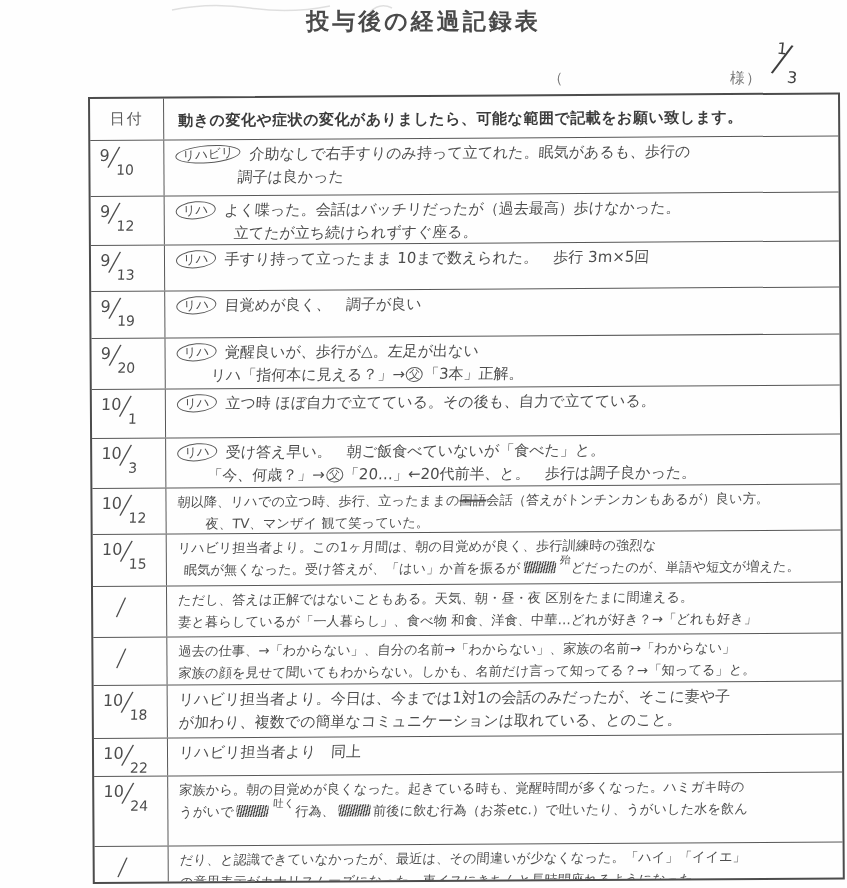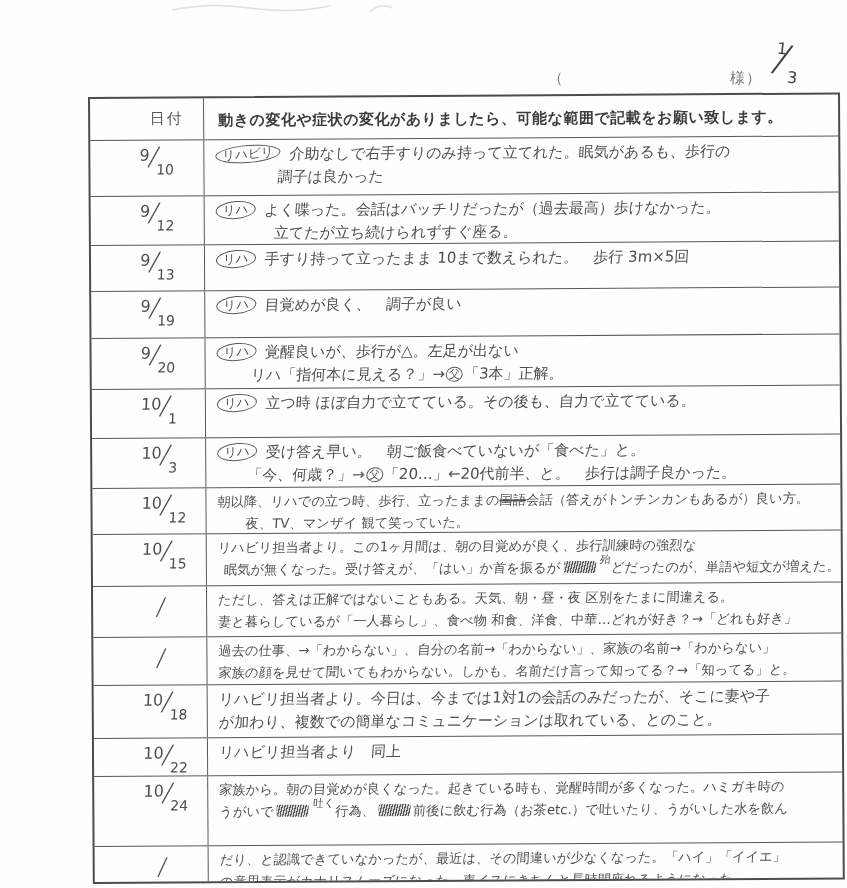--- a/index.html
+++ b/index.html
@@ -28,21 +28,21 @@
   .artifact{position:absolute;top:0;left:170px;opacity:.22;}
   
   .table{
     position:absolute;left:88px;top:97px;width:752px;height:787px;
     border:2px solid #4c4c4c;box-sizing:border-box;
     transform:rotate(-0.35deg);transform-origin:left top;
     display:flex;flex-direction:column;background:transparent;
   }
   .trow{display:flex;box-sizing:border-box;border-top:1.5px solid #585858;flex:none;}
   .trow.first{border-top:none;}
-  .cell-date{width:73px;flex:none;border-right:1.5px solid #585858;position:relative;color:#4d4d4d;padding-left:40px;}
+  .cell-date{width:73px;flex:none;border-right:1.5px solid #585858;position:relative;color:#4d4d4d;}
   .cell-note{flex:1;padding:3px 6px 0 11px;overflow:hidden;}
   
   .thead .cell-date{display:flex;align-items:center;justify-content:center;font-size:15px;color:#595959;letter-spacing:2px;}
   .thead .cell-note{display:flex;align-items:center;font-weight:bold;font-size:15px;color:#3c3c3c;letter-spacing:.5px;padding-left:14px;}
   
   .dwrap{display:flex;padding:5px 0 0 9px;transform:skewX(-3deg);}
   .dm{font-size:16px;line-height:16px;margin-top:2px;}
   .dsl{font-size:27px;line-height:22px;font-weight:200;margin:0 -1px;transform:rotate(10deg);}
   .dd{font-size:14px;margin-top:16px;}
   .dsolo{font-size:25px;font-weight:200;padding:4px 0 0 24px;display:inline-block;transform:rotate(8deg);}
@@ -67,20 +67,21 @@
 </style>
 </head>
 <body>
 
 <div class="page">
 
   <svg class="artifact" width="260" height="16" viewBox="0 0 260 16">
     <path d="M2 10 Q 40 2 80 8 T 160 6 M 200 12 q 10 -10 22 -4" fill="none" stroke="#777" stroke-width="1.5"></path>
   </svg>
 
+  <div class="title">投与後の経過記録表</div>
 
   <div class="pageno">
     <span class="num">1</span>
     <span class="slash">/</span>
     <span class="den">3</span>
   </div>
 
   <div class="nameline">
     <span>（</span>
     <span>様）</span>

